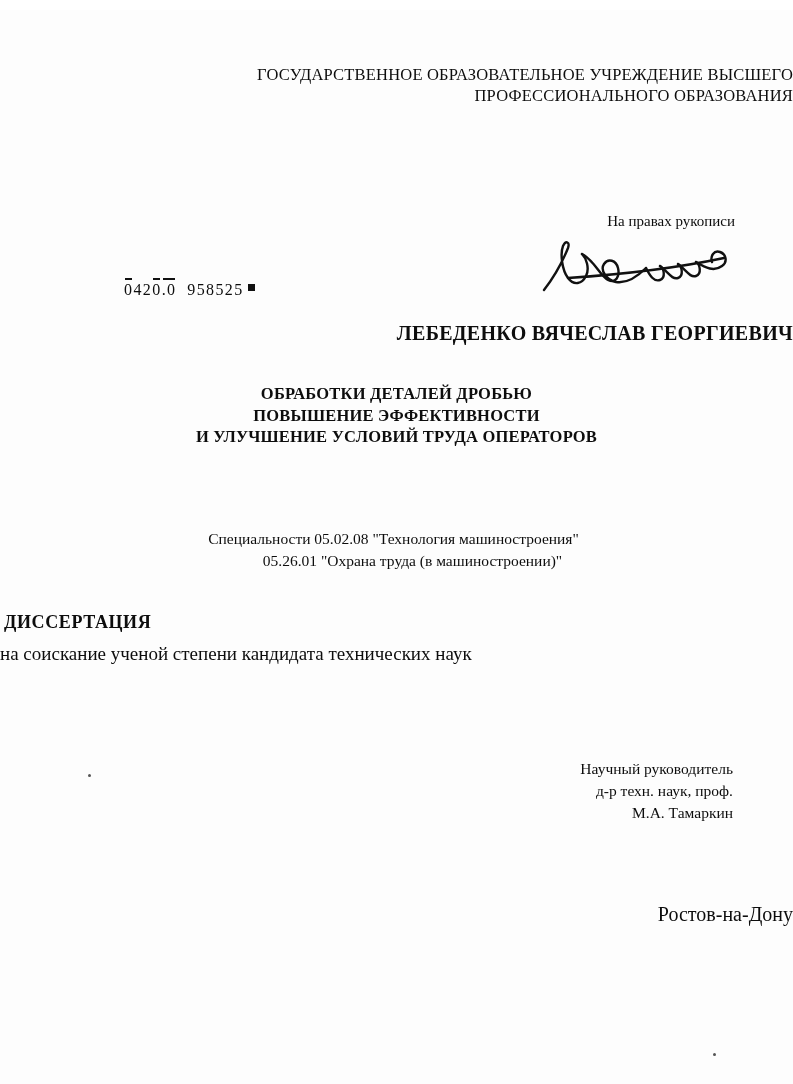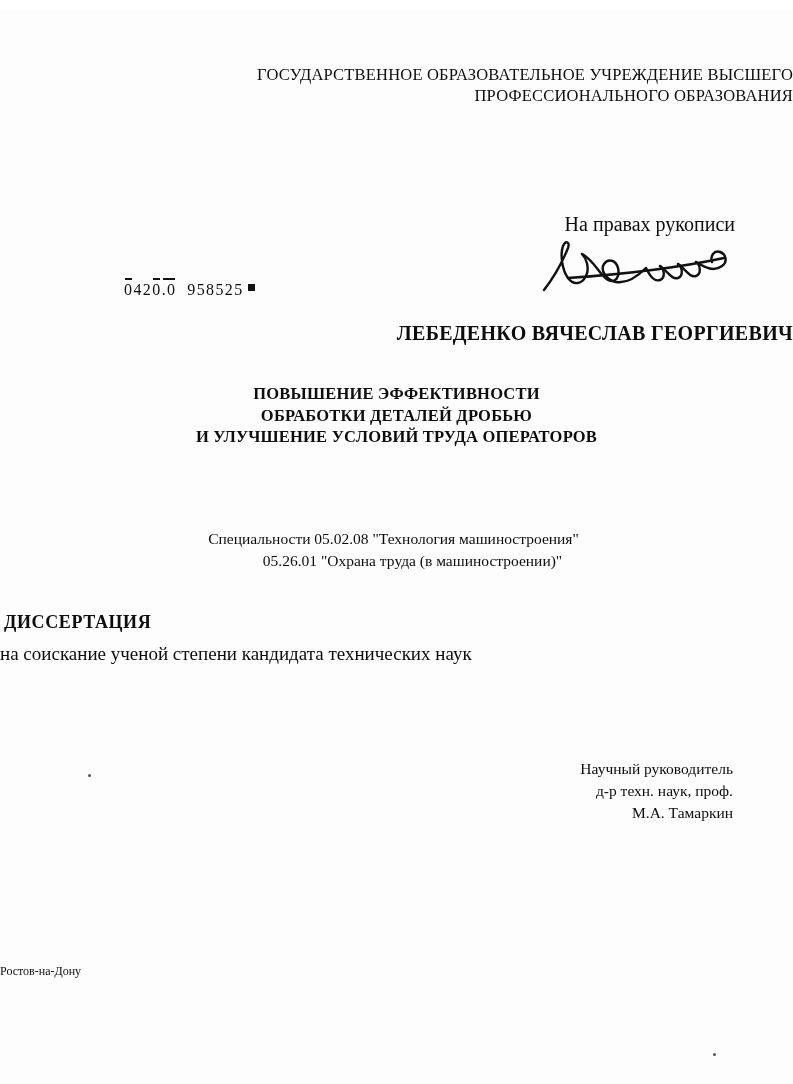--- a/index.html
+++ b/index.html
@@ -38,21 +38,21 @@
     font-size: 16.5px;
     line-height: 21px;
     letter-spacing: 0.2px;
   }
   .header-block div { white-space: nowrap; }
 
   .rights-note {
     position: absolute;
     top: 213px;
     right: 58px;
-    font-size: 20px;
+    font-size: 15px;
   }
 
   .signature {
     position: absolute;
     top: 232px;
     right: 55px;
     width: 200px;
     height: 70px;
   }
 
@@ -137,24 +137,24 @@
     position: absolute;
     top: 758px;
     right: 60px;
     text-align: right;
     font-size: 15.5px;
     line-height: 22px;
   }
 
   .city-block {
     position: absolute;
-    top: 961px;
-    left: 0; right: 0;
-    text-align: left;
-    font-size: 12px;
+    top: 904px;
+    left: 0; right: 0;
+    text-align: right;
+    font-size: 20px;
     line-height: 21px;
   }
 
   .speck {
     position: absolute;
     background: #555;
     border-radius: 50%;
   }
   .speck-a { top: 774px; left: 88px; width: 3px; height: 3px; }
   .speck-b { top: 1053px; left: 713px; width: 3px; height: 3px; }
@@ -187,22 +187,22 @@
     </svg>
   </div>
 
   <div class="barcode-number">
     <span class="ov">0</span><span>4</span><span>2</span><span class="ov">0</span><span class="ov">.</span><span class="ov">0</span>&nbsp;&nbsp;958525<span class="sq"></span>
   </div>
 
   <div class="author-name">ЛЕБЕДЕНКО ВЯЧЕСЛАВ ГЕОРГИЕВИЧ</div>
 
   <div class="title-block">
+    <div>ОБРАБОТКИ ДЕТАЛЕЙ ДРОБЬЮ</div>
     <div>ПОВЫШЕНИЕ ЭФФЕКТИВНОСТИ</div>
-    <div>ОБРАБОТКИ ДЕТАЛЕЙ ДРОБЬЮ</div>
     <div>И УЛУЧШЕНИЕ УСЛОВИЙ ТРУДА ОПЕРАТОРОВ</div>
   </div>
 
   <div class="specialties">
     <div class="line1">Специальности 05.02.08 "Технология машиностроения"</div>
     <div class="line2">05.26.01 "Охрана труда (в машиностроении)"</div>
   </div>
 
   <div class="diss-word">ДИССЕРТАЦИЯ</div>
   <div class="diss-sub">на соискание ученой степени кандидата технических наук</div>

